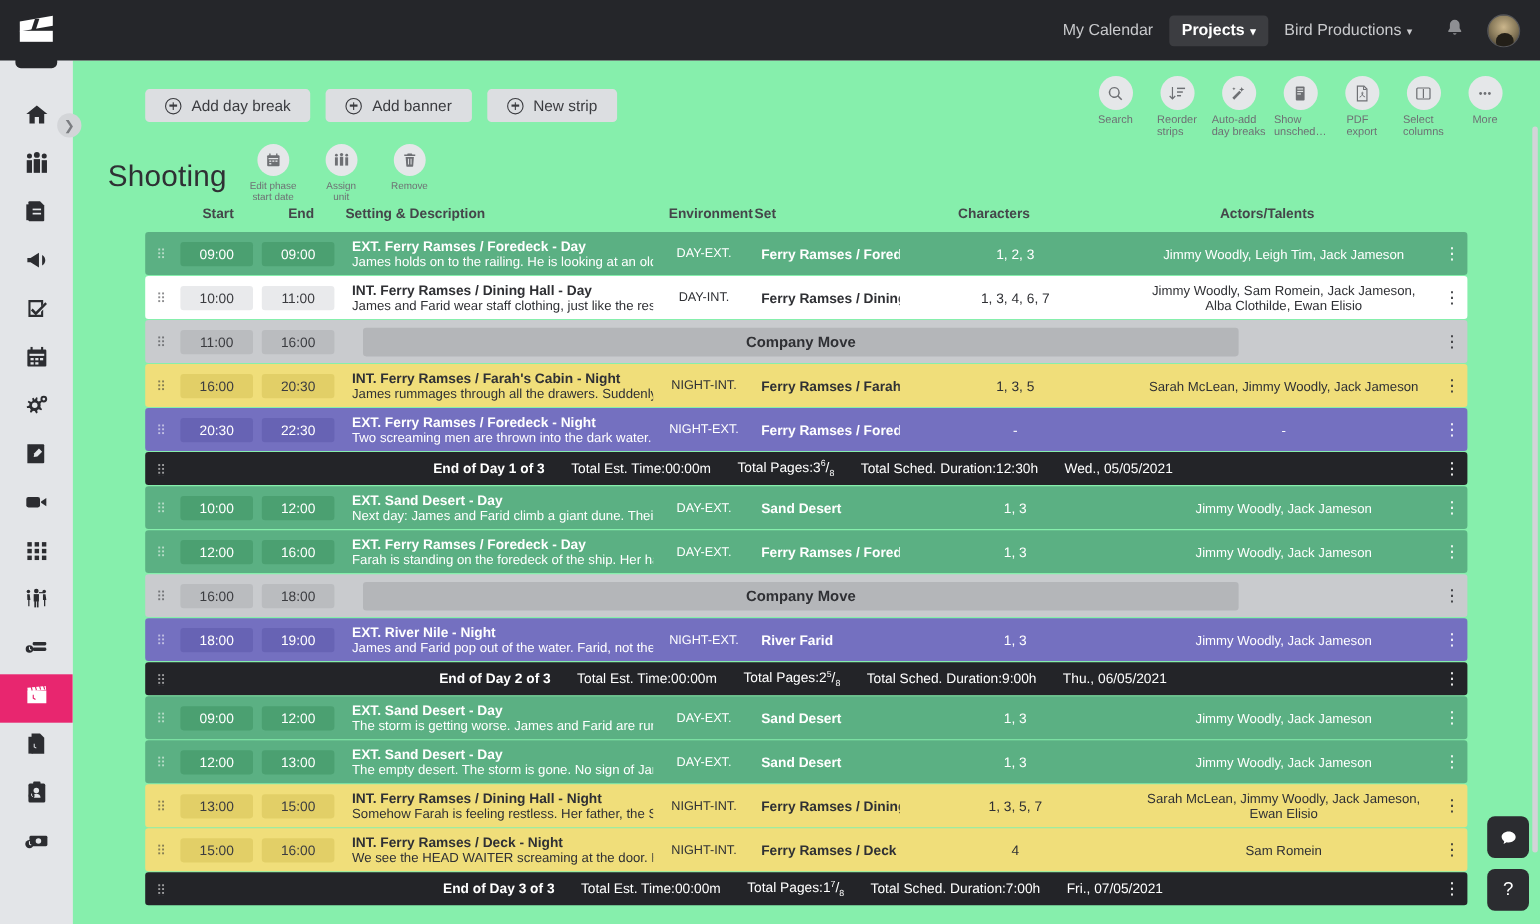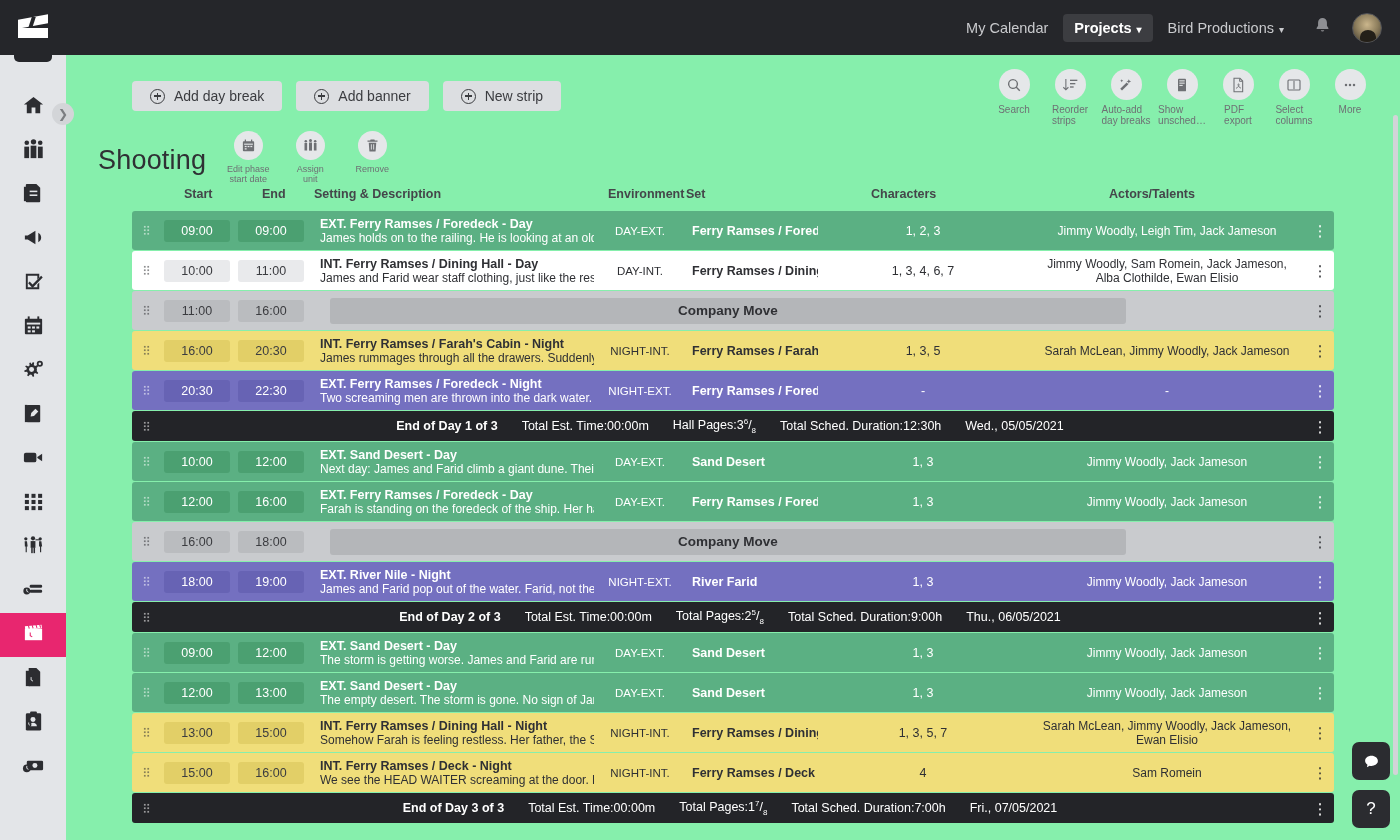--- a/index.html
+++ b/index.html
@@ -586,21 +586,21 @@
         <div class="actors">-</div>
         <div class="kebab">⋮</div>
       </div>
       <div class="daybreak">
         <div class="grip">
           <div class="grip-dots"></div>
         </div>
         <div class="db-center">
           <span class="db-bold">End of Day 1 of 3</span>
           <span>Total Est. Time:00:00m</span>
-          <span><span>Hall Pages:3</span><sup>6</sup>/<sub>8</sub></span>
+          <span><span>Total Pages:3</span><sup>6</sup>/<sub>8</sub></span>
           <span>Total Sched. Duration:12:30h</span>
           <span>Wed., 05/05/2021</span>
         </div>
         <div class="kebab">⋮</div>
       </div>
       <div class="strip v-green">
         <div class="grip">
           <div class="grip-dots"></div>
         </div>
         <div class="tcell c-start">10:00</div>

